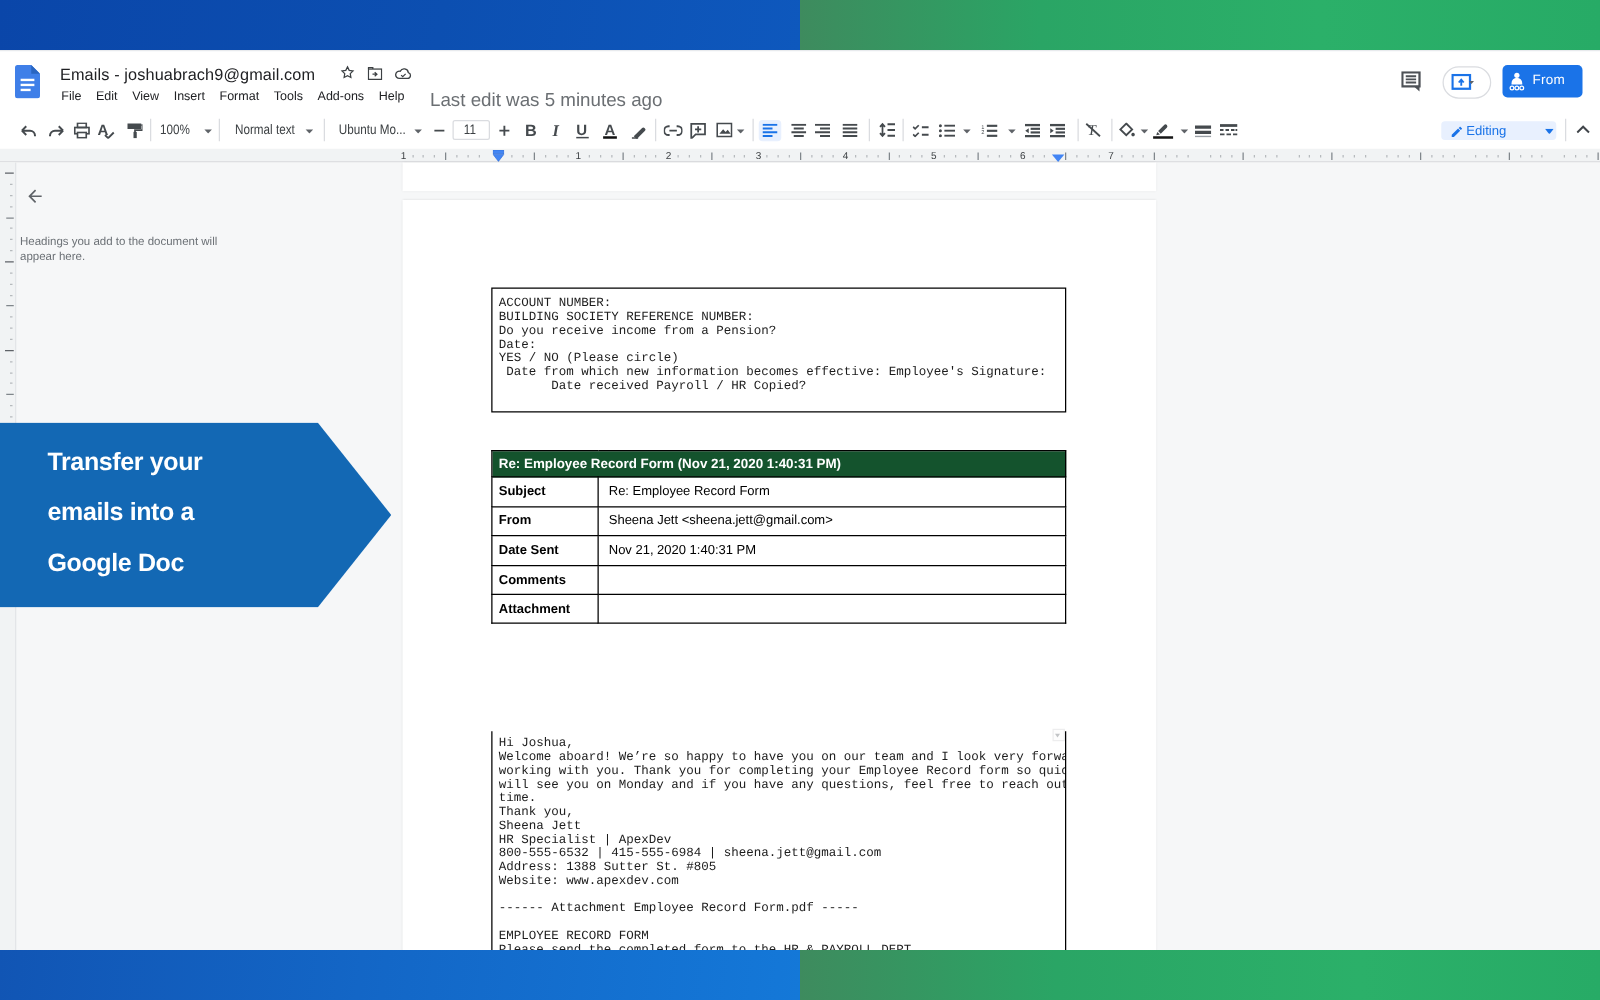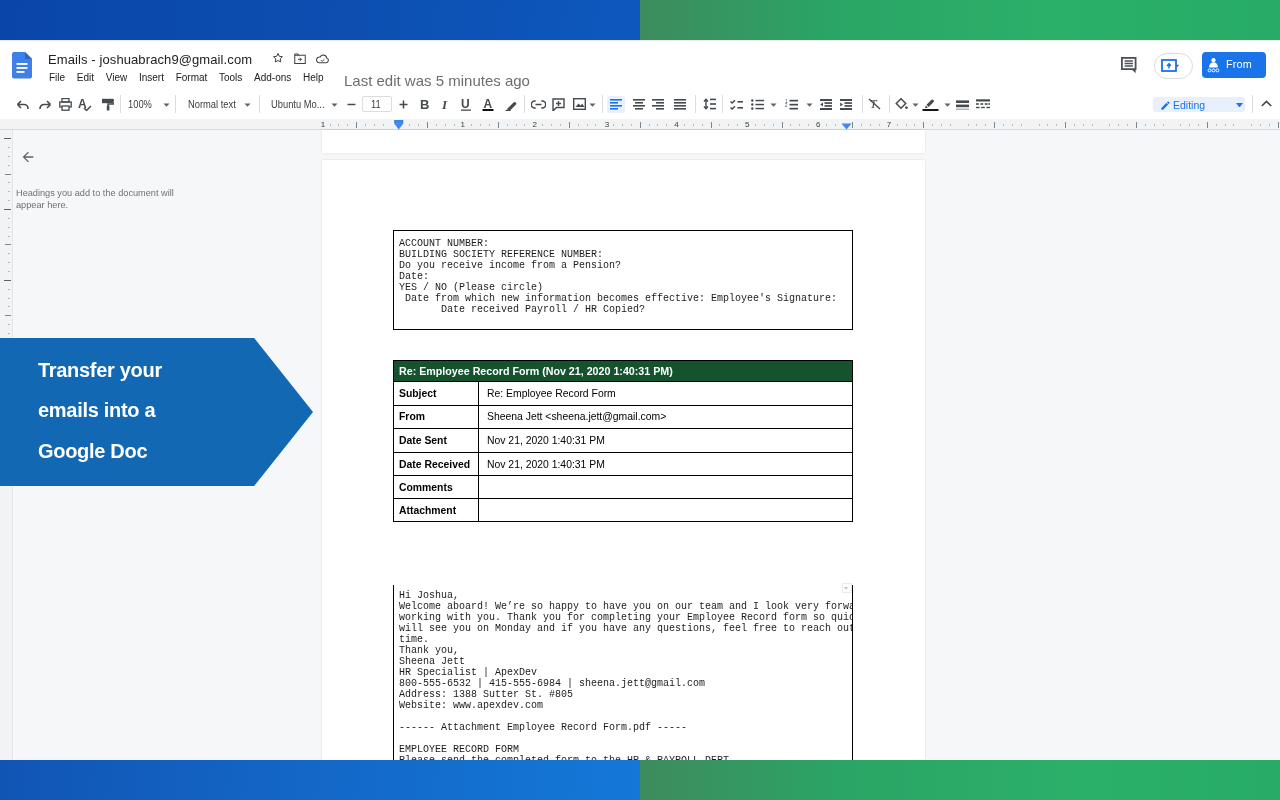--- a/index.html
+++ b/index.html
@@ -594,24 +594,20 @@
       </tr>
   <tr style="height:23.5px">
         <td class="l">From</td>
         <td class="v">Sheena Jett &lt;sheena.jett@gmail.com&gt;</td>
       </tr>
   <tr style="height:24px">
         <td class="l">Date Sent</td>
         <td class="v">Nov 21, 2020 1:40:31 PM</td>
       </tr>
   <tr style="height:23px">
-        <td class="l">Date Received</td>
-        <td class="v">Nov 21, 2020 1:40:31 PM</td>
-      </tr>
-  <tr style="height:23px">
         <td class="l">Comments</td>
         <td class="v"></td>
       </tr>
   <tr style="height:23px">
         <td class="l">Attachment</td>
         <td class="v"></td>
       </tr>
 </tbody>
   </table>
 

